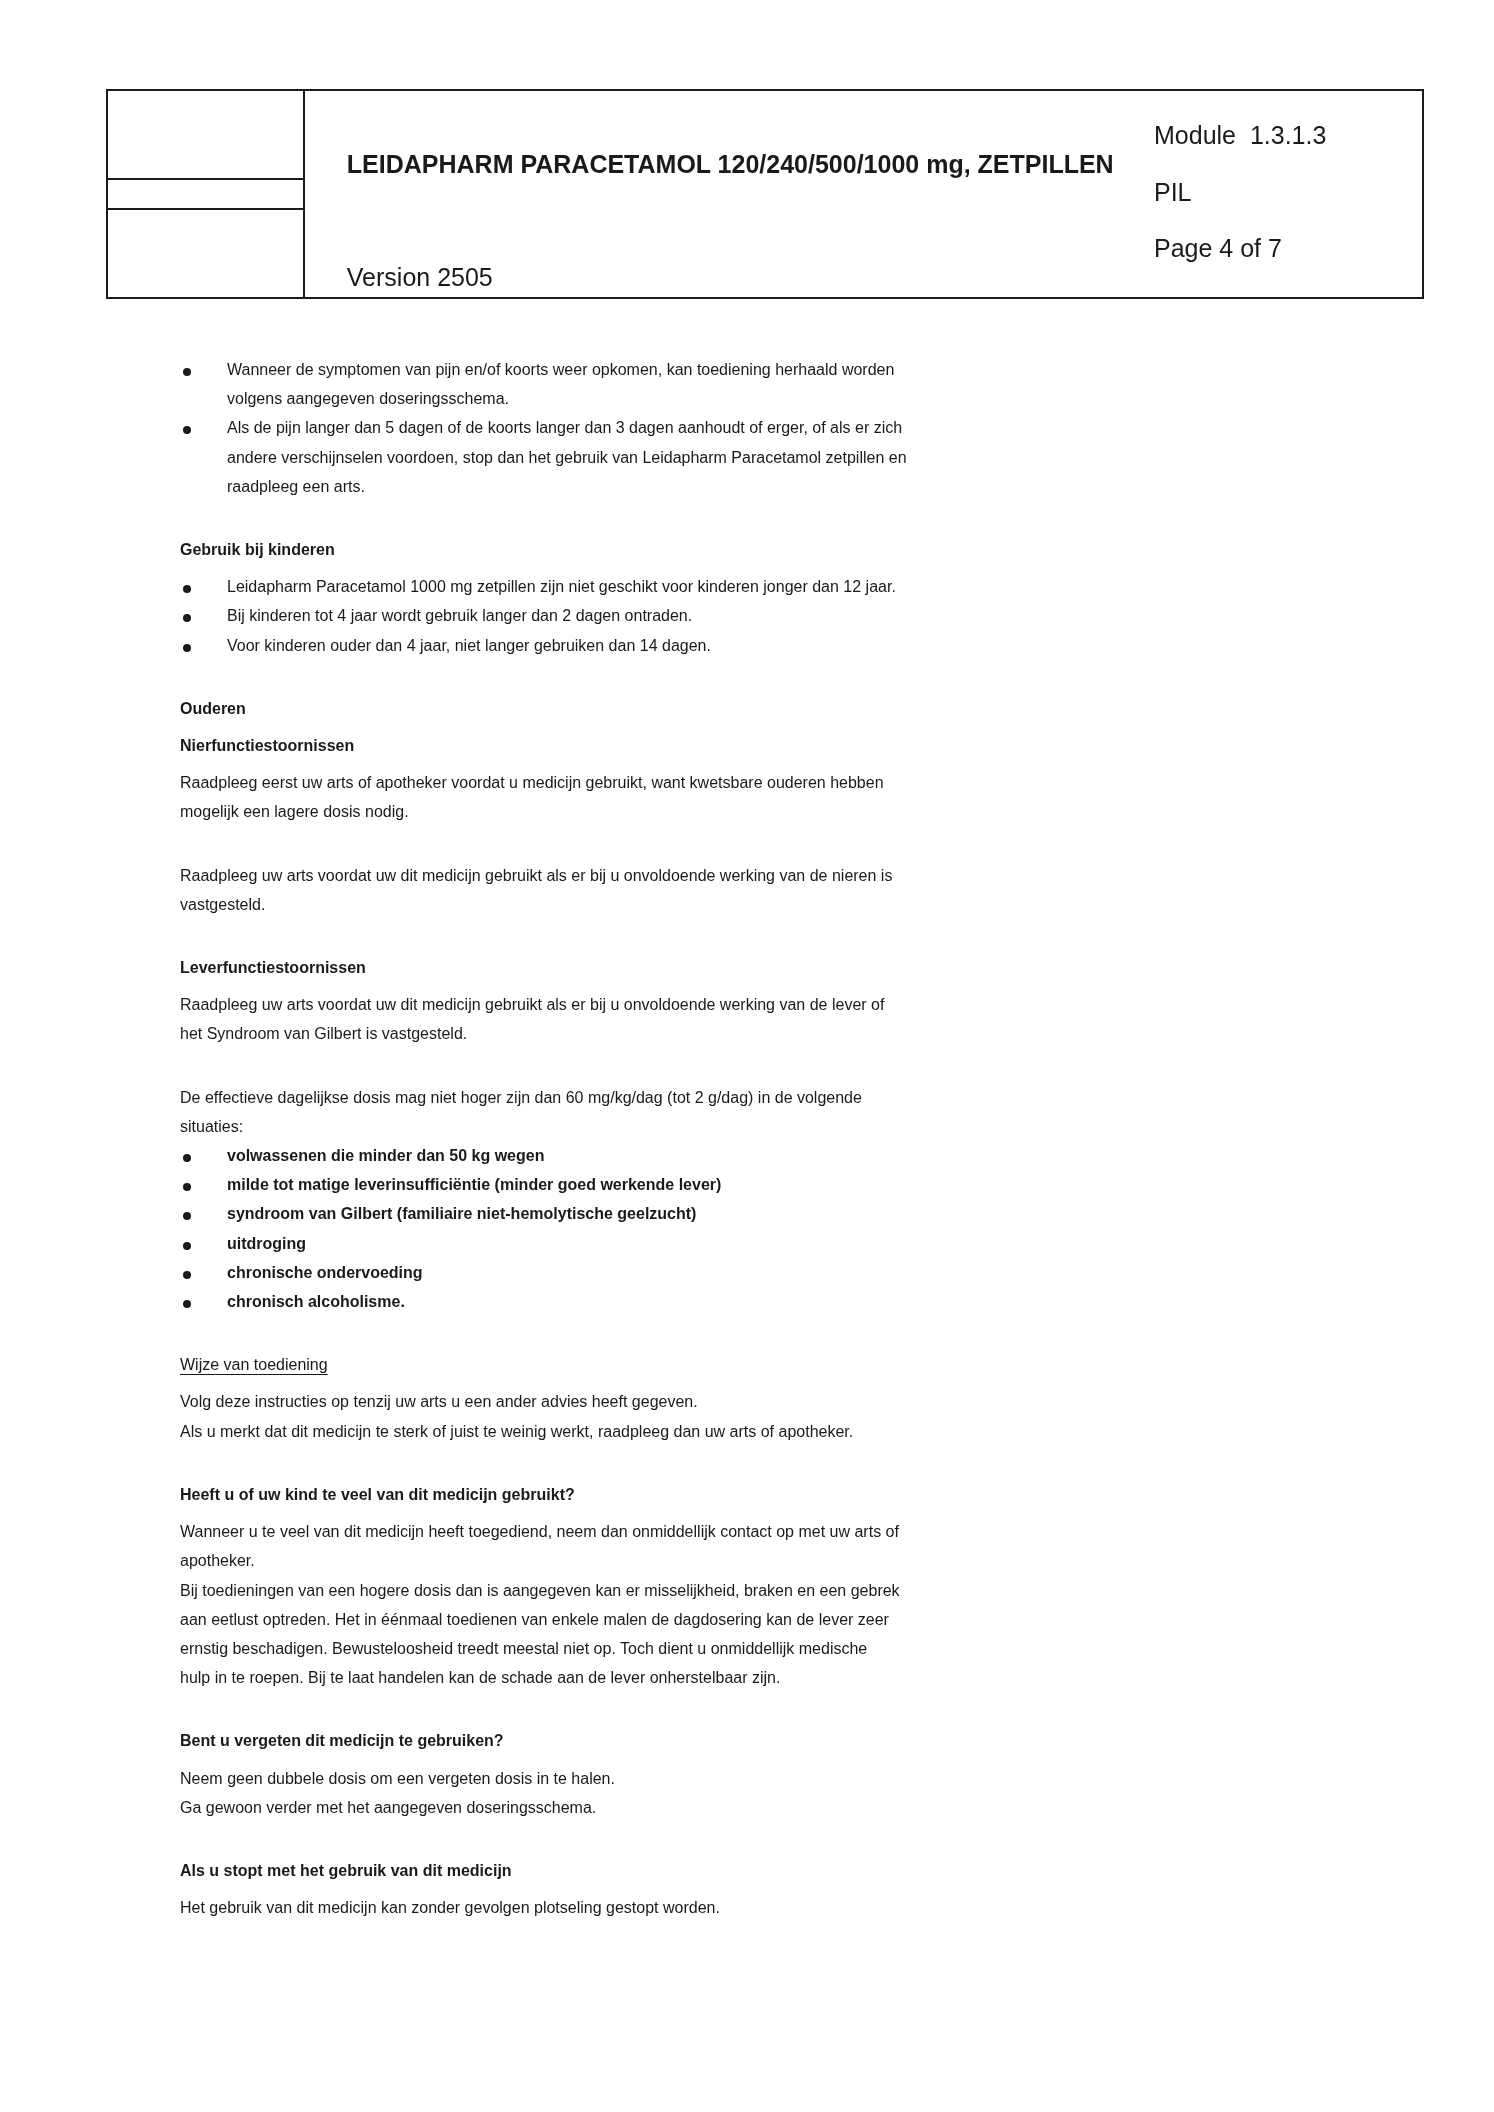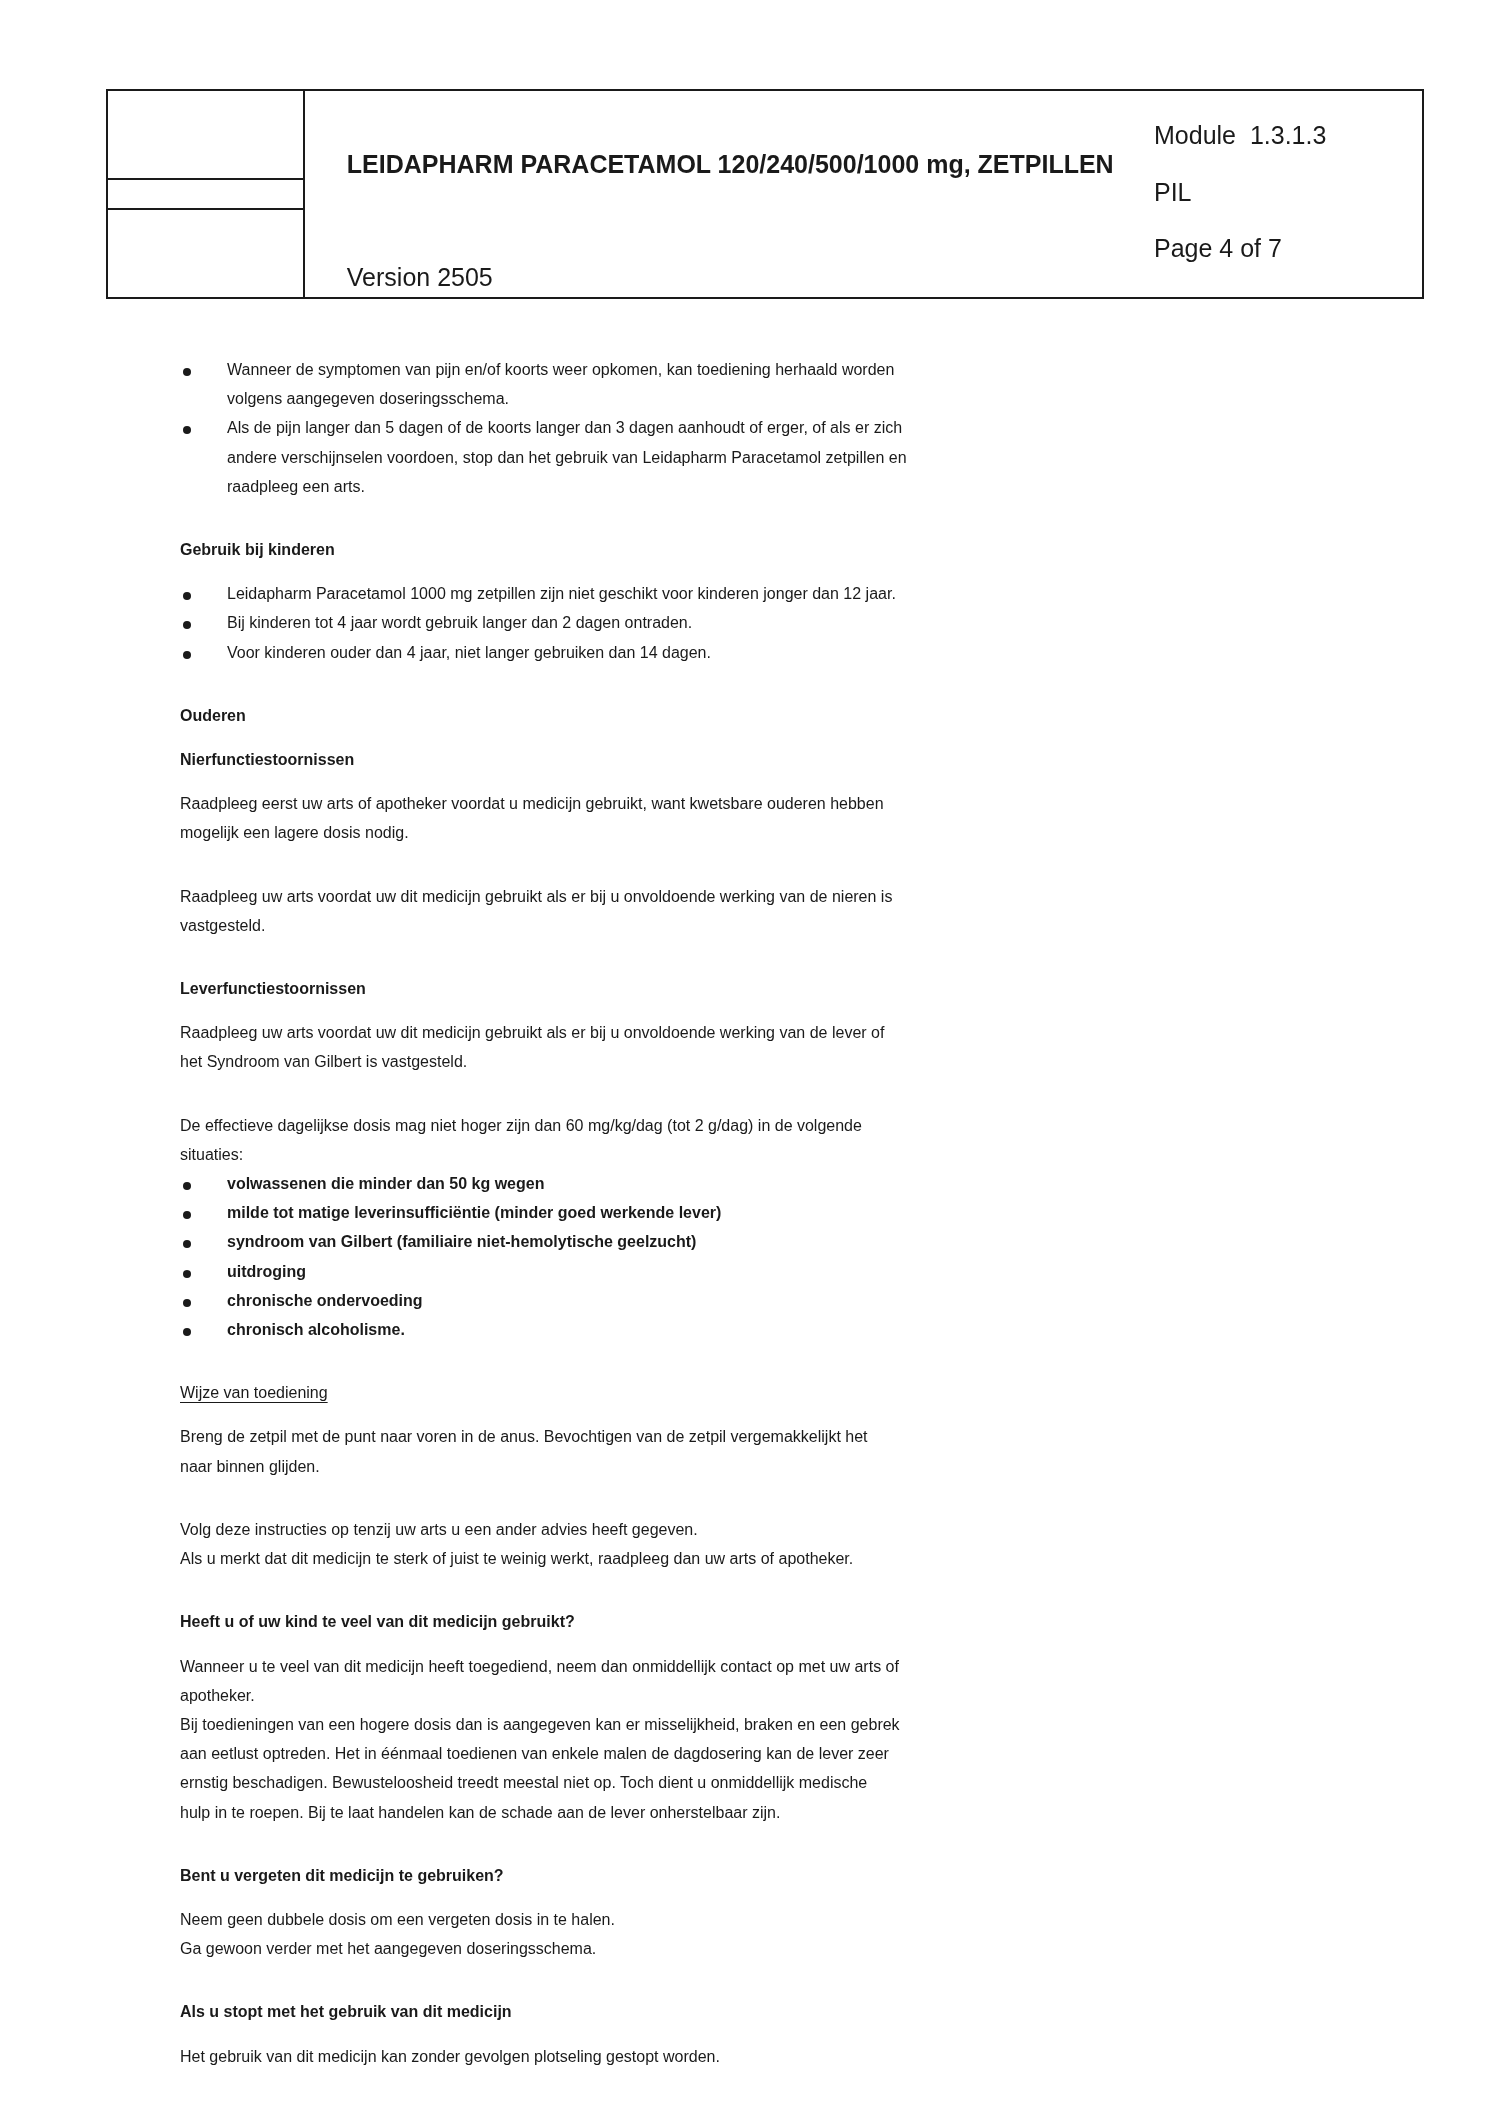--- a/index.html
+++ b/index.html
@@ -37,21 +37,21 @@
   .hrow3 { top: 143px; }
   .hcol2 { position: absolute; left: 835px; top: 0; white-space: pre; }
   .htitle { font-weight: bold; }
 
   
   #doc-body {
     position: absolute; left: 180px; top: 355px; width: 1140px;
     font-size: 16px; line-height: 29.2px;
   }
   .block + .block { margin-top: 34px; }   
-  .hd + .block { margin-top: 15px; }           
+  .hd + .block { margin-top: 8px; }           
   .para + .bullets { margin-top: 0; font-weight: bold; }       
 
   .hd { font-weight: bold; white-space: pre-line; }
   .hd.underline { font-weight: normal; text-decoration: underline; text-underline-offset: 4px; }
   .para { white-space: pre-line; }
 
   ul.bullets { margin: 0; padding: 0; list-style: none; }
   .li { position: relative; padding-left: 47px; white-space: pre-line; }
   .li::before {
     content: "";
@@ -108,22 +108,20 @@
 situaties:</div>
     <ul class="block bullets">
       <li class="li">volwassenen die minder dan 50 kg wegen</li>
       <li class="li">milde tot matige leverinsufficiëntie (minder goed werkende lever)</li>
       <li class="li">syndroom van Gilbert (familiaire niet-hemolytische geelzucht)</li>
       <li class="li">uitdroging</li>
       <li class="li">chronische ondervoeding</li>
       <li class="li">chronisch alcoholisme.</li>
     </ul>
     <div class="block hd underline">Wijze van toediening</div>
-    <div class="block para">Breng de zetpil met de punt naar voren in de anus. Bevochtigen van de zetpil vergemakkelijkt het
-naar binnen glijden.</div>
     <div class="block para">Volg deze instructies op tenzij uw arts u een ander advies heeft gegeven.
 Als u merkt dat dit medicijn te sterk of juist te weinig werkt, raadpleeg dan uw arts of apotheker.</div>
     <div class="block hd">Heeft u of uw kind te veel van dit medicijn gebruikt?</div>
     <div class="block para">Wanneer u te veel van dit medicijn heeft toegediend, neem dan onmiddellijk contact op met uw arts of
 apotheker.
 Bij toedieningen van een hogere dosis dan is aangegeven kan er misselijkheid, braken en een gebrek
 aan eetlust optreden. Het in éénmaal toedienen van enkele malen de dagdosering kan de lever zeer
 ernstig beschadigen. Bewusteloosheid treedt meestal niet op. Toch dient u onmiddellijk medische
 hulp in te roepen. Bij te laat handelen kan de schade aan de lever onherstelbaar zijn.</div>
     <div class="block hd">Bent u vergeten dit medicijn te gebruiken?</div>

